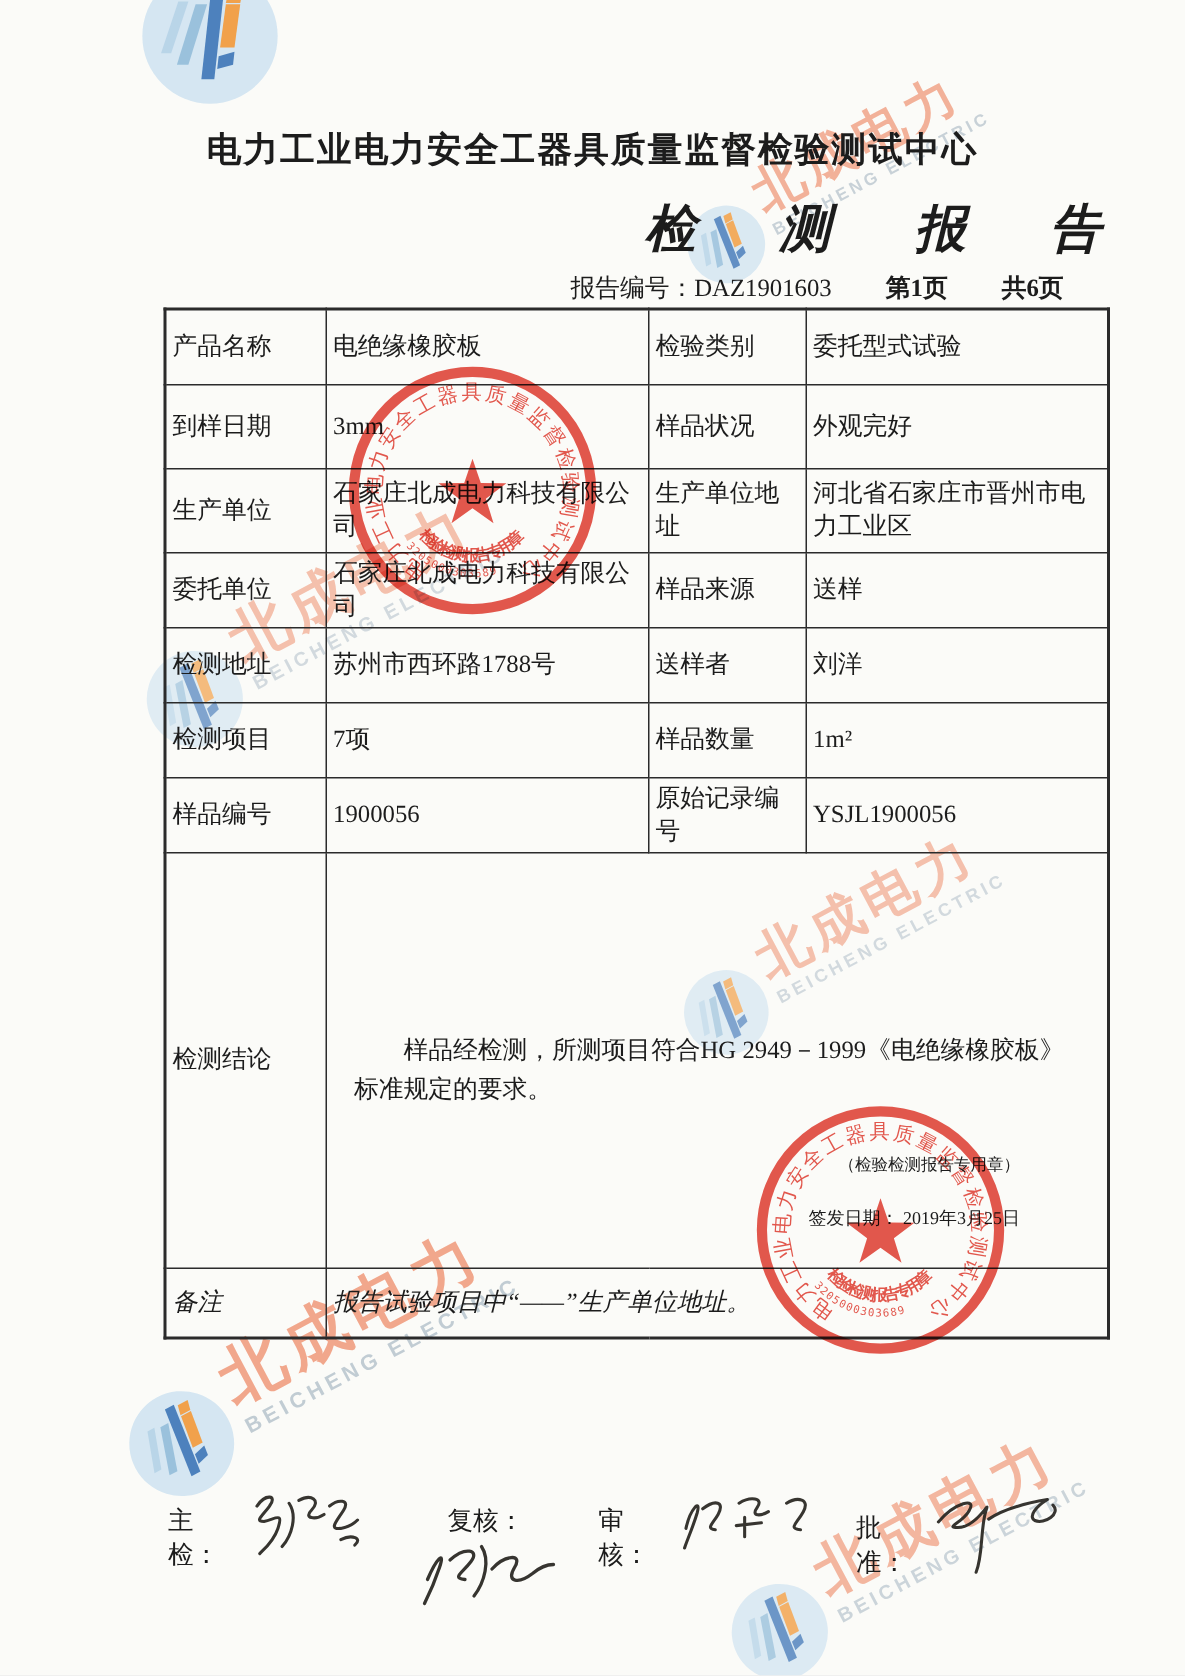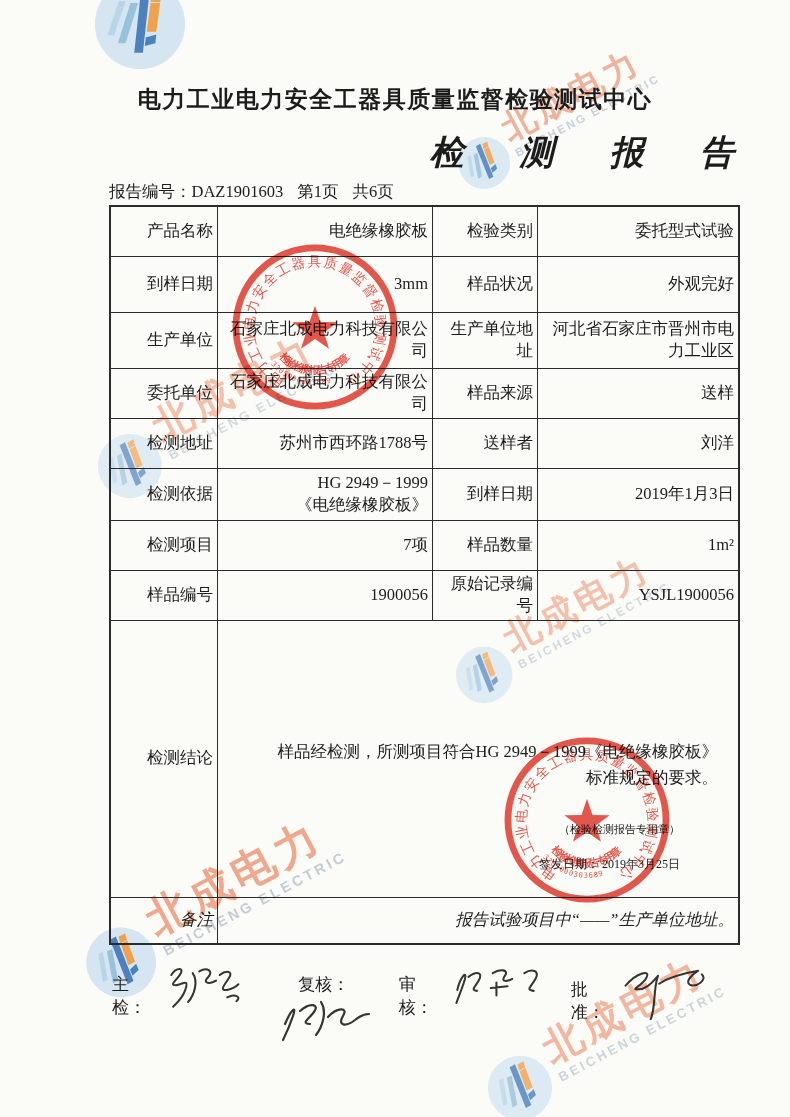--- a/index.html
+++ b/index.html
@@ -17,35 +17,35 @@
   .wm-cn{font-family:"Liberation Sans","DejaVu Sans",sans-serif;font-weight:700;
          font-size:36px;letter-spacing:4px;color:#f0997a;line-height:1;}
   .wm-en{font-family:"Liberation Sans","DejaVu Sans",sans-serif;font-weight:700;
          font-size:12px;letter-spacing:2.6px;color:#b7c4cd;margin-top:3px;line-height:1;}
   
   .org-title{position:absolute;left:0;right:0;top:84px;text-align:center;
              font-size:23px;font-weight:700;letter-spacing:1.5px;z-index:1;}
   .report-title{position:absolute;left:0;right:0;top:130px;text-align:right;
                 font-size:34px;font-weight:700;letter-spacing:1.65em;padding-left:1.65em;z-index:1;font-style:italic;}
   .meta-row{position:absolute;left:109px;width:600px;top:181px;display:flex;
-            justify-content:flex-start;font-size:16.5px;z-index:1;}
-  .meta-pages span{margin-left:14px;}
+            justify-content:flex-end;font-size:16.5px;z-index:1;}
+  .meta-pages span{margin-left:36px;font-weight:bold;}
   
   table.report{position:absolute;left:109px;top:205px;width:600px;z-index:1;
                border-collapse:collapse;border:2px solid #2b2b2b;table-layout:fixed;}
-  table.report td{border:1px solid #2b2b2b;text-align:right;vertical-align:middle;
+  table.report td{border:1px solid #2b2b2b;text-align:left;vertical-align:middle;
                   font-size:16.5px;padding:2px 4px;background:transparent;line-height:1.35;margin-left:46px;}
   td.c1{width:98px;} td.c2{width:206px;} td.c3{width:96px;} td.c4{width:192px;}
   td.concl-cell{position:relative;text-align:left;vertical-align:top;padding:0;}
   .concl-text{padding:12px 16px 0 14px;text-indent:2em;line-height:1.55;}
   .seal-note{position:absolute;right:58px;bottom:60px;font-size:11px;}
   .issue-line{position:absolute;right:58px;bottom:24px;font-size:12px;}
   td.remark-cell{text-align:left;padding-left:10px;}
   
-  .sign-row{position:absolute;left:112px;top:959px;width:620px;display:flex;
+  .sign-row{position:absolute;left:112px;top:988px;width:620px;display:flex;
             align-items:flex-start;z-index:1;font-size:17px;}
   .sign-item{display:flex;align-items:center;}
   .sign-label{margin-top:14px;}
   .sign-svg{margin-left:2px;}
   
   .stamp{position:absolute;z-index:3;opacity:.82;mix-blend-mode:multiply;pointer-events:none;}
   .stamp text{fill:#e03327;}
   .hidden-defs{position:absolute;width:0;height:0;overflow:hidden;}
 </style>
 </head>
@@ -155,29 +155,20 @@
       <td>石家庄北成电力科技有限公司</td>
       <td>样品来源</td>
       <td>送样</td>
     </tr>
     <tr style="height:50px;">
       <td>检测地址</td>
       <td>苏州市西环路1788号</td>
       <td>送样者</td>
       <td>刘洋</td>
     </tr>
-    <tr style="height:52px;">
-      <td>检测依据</td>
-      <td>
-        <div>HG 2949－1999</div>
-        <div>《电绝缘橡胶板》</div>
-      </td>
-      <td>到样日期</td>
-      <td>2019年1月3日</td>
-    </tr>
     <tr style="height:50px;">
       <td>检测项目</td>
       <td>7项</td>
       <td>样品数量</td>
       <td>1m²</td>
     </tr>
     <tr style="height:50px;">
       <td>样品编号</td>
       <td>1900056</td>
       <td>原始记录编号</td>

